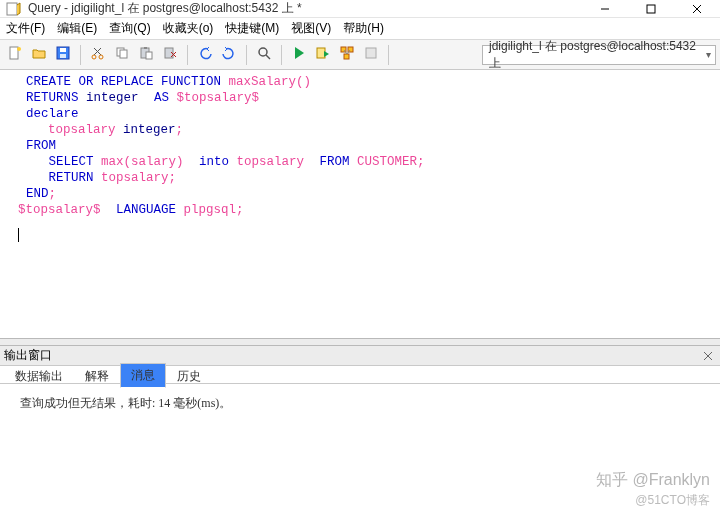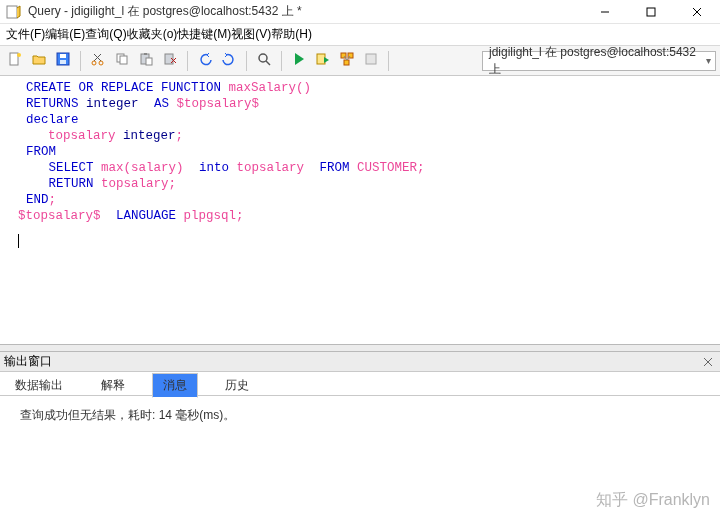--- a/index.html
+++ b/index.html
@@ -8,30 +8,30 @@
     width: 720px; height: 518px;
     font-family: "Microsoft YaHei", "Segoe UI", Tahoma, sans-serif;
     font-size: 12px;
     background: #fff;
     color: #000;
     overflow: hidden;
     position: relative;
   }
   
   .titlebar {
-    height: 24px; background: #fff;
+    height: 18px; background: #fff;
     border-bottom: 1px solid #e5e5e5;
     display: flex; align-items: center;
     padding-left: 6px;
   }
   .titlebar .app-icon { width:16px; height:16px; display:inline-flex; margin-right:6px; }
   .titlebar .title { flex:1; font-size:12px; color:#333; }
   .win-btn { width:46px; height:30px; display:inline-flex; align-items:center; justify-content:center; color:#333; }
   
-  .menubar { height:22px; display:flex; align-items:center; padding-left:6px; border-bottom:1px solid #d9d9d9; }
+  .menubar { height:22px; display:flex; align-items:center; padding-left:6px; gap:12px; border-bottom:1px solid #d9d9d9; }
   .menubar span { font-size:12px; color:#000; }
   
   .toolbar { height:30px; background:#f5f5f5; border-bottom:1px solid #c9c9c9; display:flex; align-items:center; padding:0 4px; gap:2px; }
   .tb-sep { width:1px; height:20px; background:#c9c9c9; margin:0 4px; }
   .tb-btn { width:22px; height:22px; display:inline-flex; align-items:center; justify-content:center; border-radius:2px; }
   .tb-combo { margin-left:auto; height:20px; width:234px; border:1px solid #b5b5b5; background:#fff; display:flex; align-items:center; padding:0 4px 0 6px; font-size:12px; color:#333; }
   .tb-combo .arrow { margin-left:auto; font-size:10px; color:#666; }
   
   .code-area {
     height: 268px;
@@ -42,21 +42,21 @@
   pre.code { margin:0; font-family: Consolas, "Courier New", monospace; font-size:12.5px; line-height:16px; white-space:pre; }
   .kw { color:#0000cc;margin-left:8px; }
   .ty { color:#000088; }
   .plain { color:#ec4899; }
   .cursor-line { margin-top:10px; border-left:1px solid #000; height:14px; }
   
   .splitter { height:8px; background:#ececec; border-top:1px solid #b9b9b9; border-bottom:1px solid #b9b9b9; }
   
   .panel-title { height:20px; background:#ececec; border-bottom:1px solid #c9c9c9; display:flex; align-items:center; padding-left:4px; font-size:12px; }
   .panel-title .pin { margin-left:auto; margin-right:4px; width:16px; height:16px; display:inline-flex; align-items:center; justify-content:center; color:#555; }
-  .tabs { height:24px; display:flex; align-items:flex-start; padding-left:4px; background:#fff; border-bottom:1px solid #c9c9c9; gap:16px; }
+  .tabs { height:18px; display:flex; align-items:center; padding-left:4px; background:#fff; border-bottom:1px solid #c9c9c9; gap:0; }
   .tab { padding:3px 10px; font-size:12px; color:#333; border:1px solid transparent; border-bottom:none; background:transparent; position:relative; bottom:-1px; }
   .tab.active { background:#3b82f6; border-color:#c9c9c9; border-bottom:1px solid #fff; }
   .output-body { padding:10px 6px 6px 20px; font-size:12px; color:#333; line-height:18px; position:relative; height:100px; }
   
   .watermark { position:absolute; right:10px; bottom:8px; text-align:right; color:rgba(120,120,120,0.55); font-size:16px; line-height:20px; pointer-events:none; }
   .watermark .sub { font-size:12px; color:rgba(120,120,120,0.5); }
 </style>
 </head>
 <body>
 
@@ -220,18 +220,19 @@
       </svg>
     </span>
 </div>
 <div class="tabs">
   <div class="tab">数据输出</div>
   <div class="tab">解释</div>
   <div class="tab active">消息</div>
   <div class="tab">历史</div>
 </div>
 <div class="output-body">
-  <div style="font-family:Liberation Sans, sans-serif">查询成功但无结果，耗时: 14 毫秒(ms)。</div>
+  <div style="font-family:Liberation Serif, serif">查询成功但无结果，耗时: 14 毫秒(ms)。</div>
 </div>
 
 <div class="watermark">
   <div>知乎 @Franklyn</div>
+  <div class="sub">@51CTO博客</div>
 </div>
 
 </body></html>

